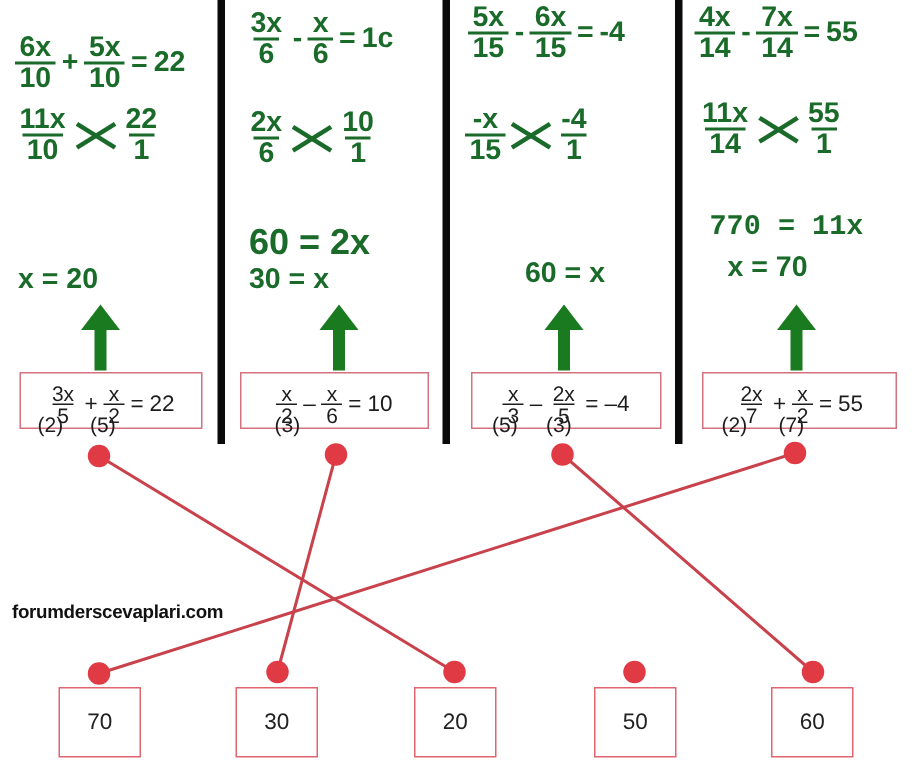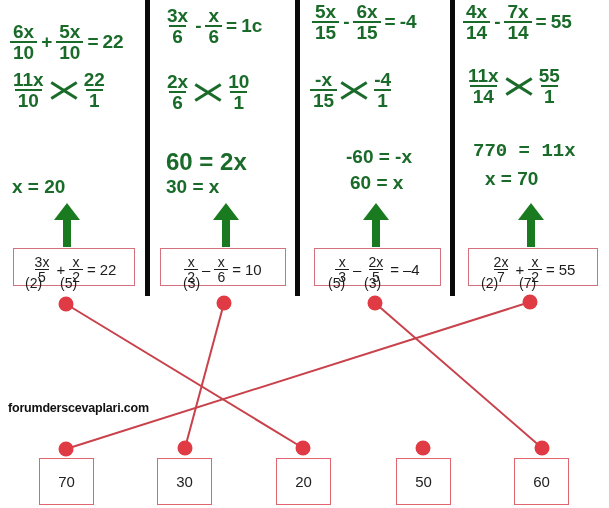--- a/index.html
+++ b/index.html
@@ -161,21 +161,20 @@
       <span class="crossX">
           <i class="a"></i>
           <i class="b"></i>
         </span>
       <span class="frac">
         <span class="num">-4</span>
         <span class="den">1</span>
       </span>
     </div>
 
-    <div class="res" style="left:46px;top:146px;font-size:19px;">-60 = -x</div>
     <div class="res" style="left:50px;top:172px;font-size:19px;">60 = x</div>
   </div>
 
   <div class="col work" style="left:455px;width:154px;">
     <div class="eqline" style="left:8px;top:2px;font-size:19px;">
       <span class="frac">
         <span class="num">4x</span>
         <span class="den">14</span>
       </span>
       <span class="op">-</span>

